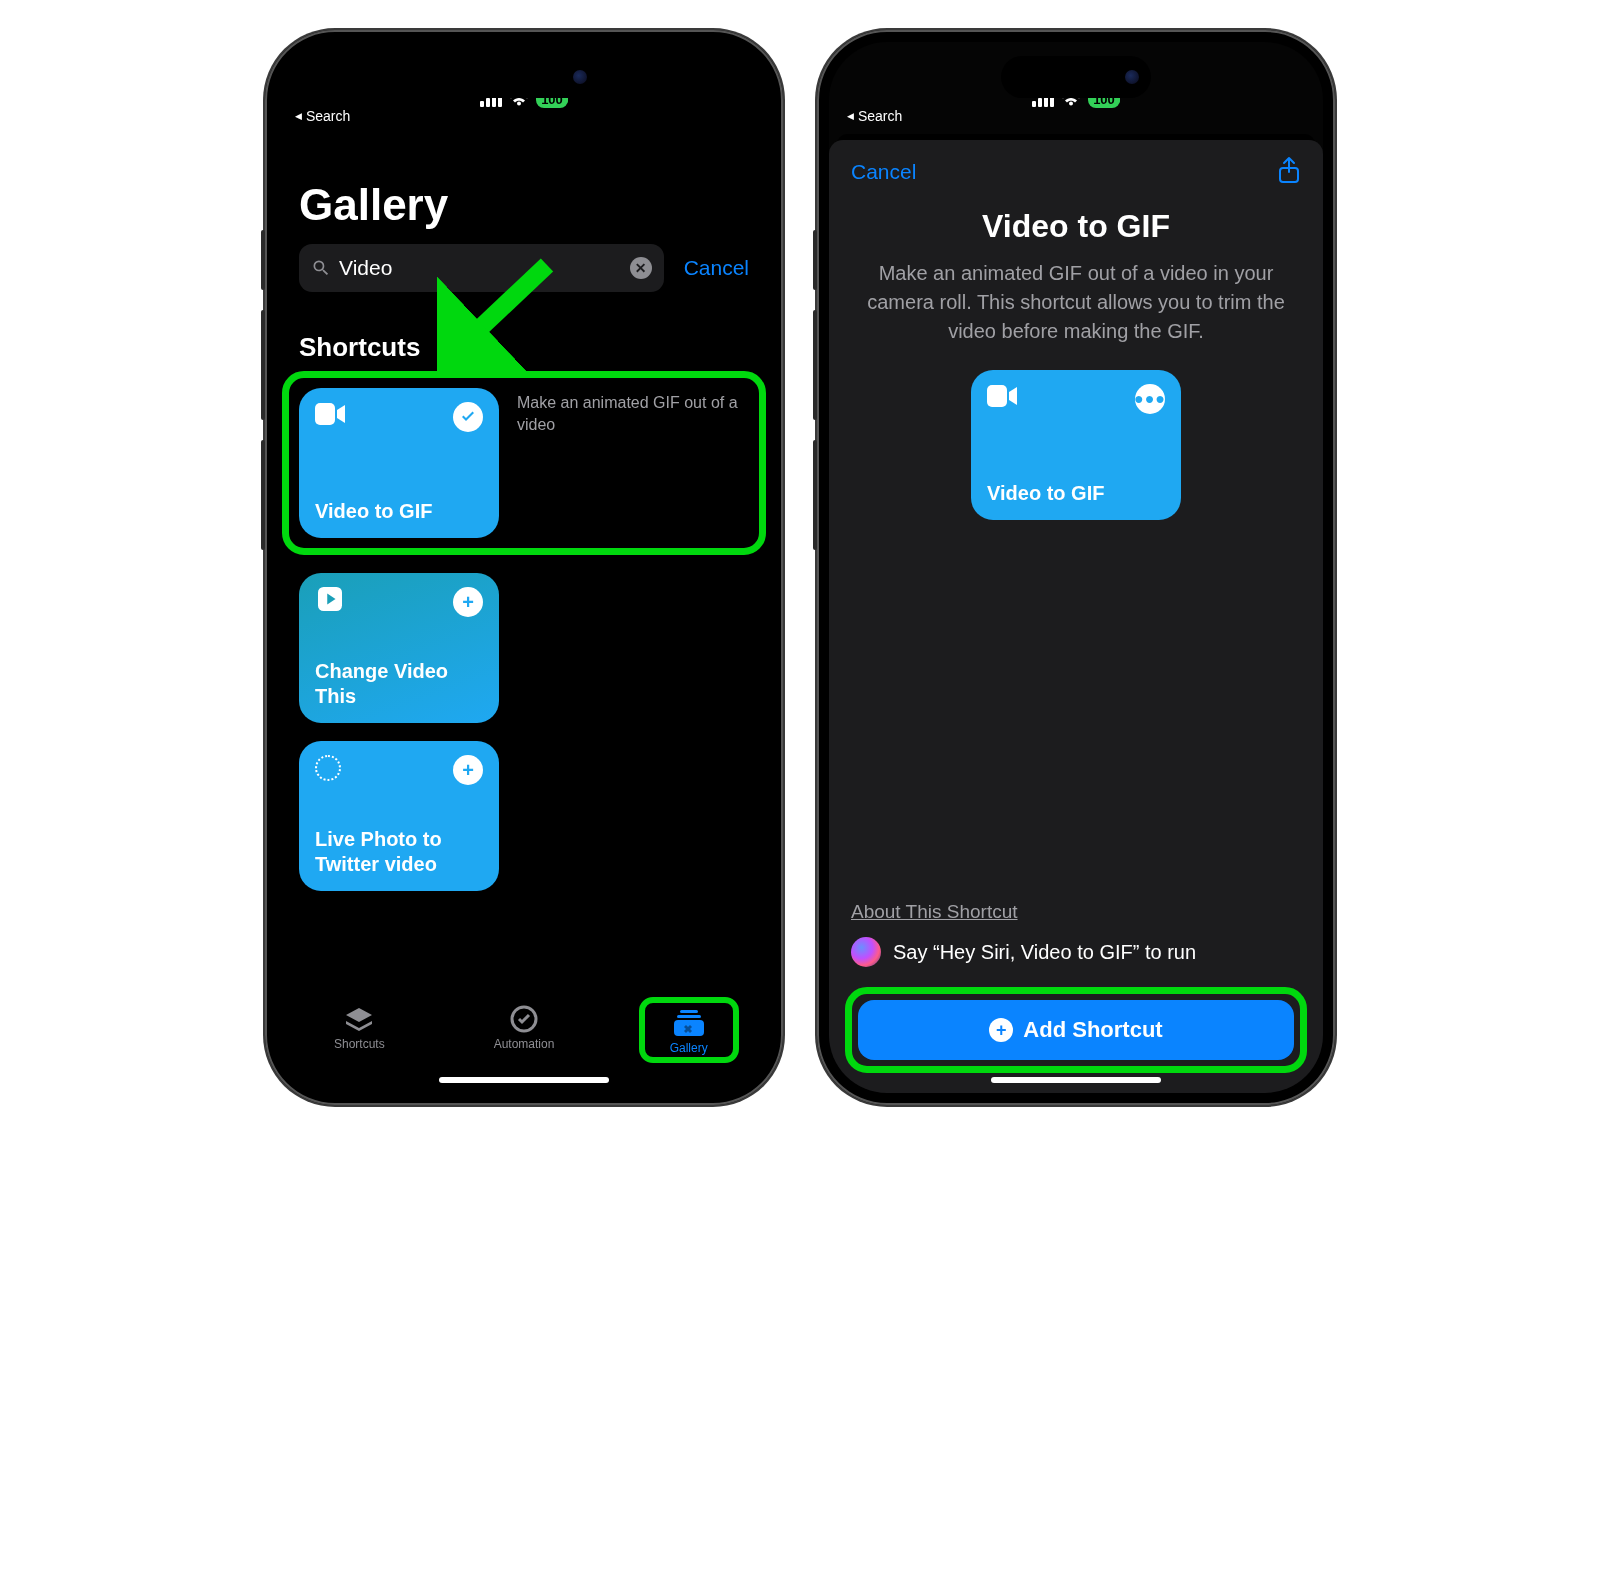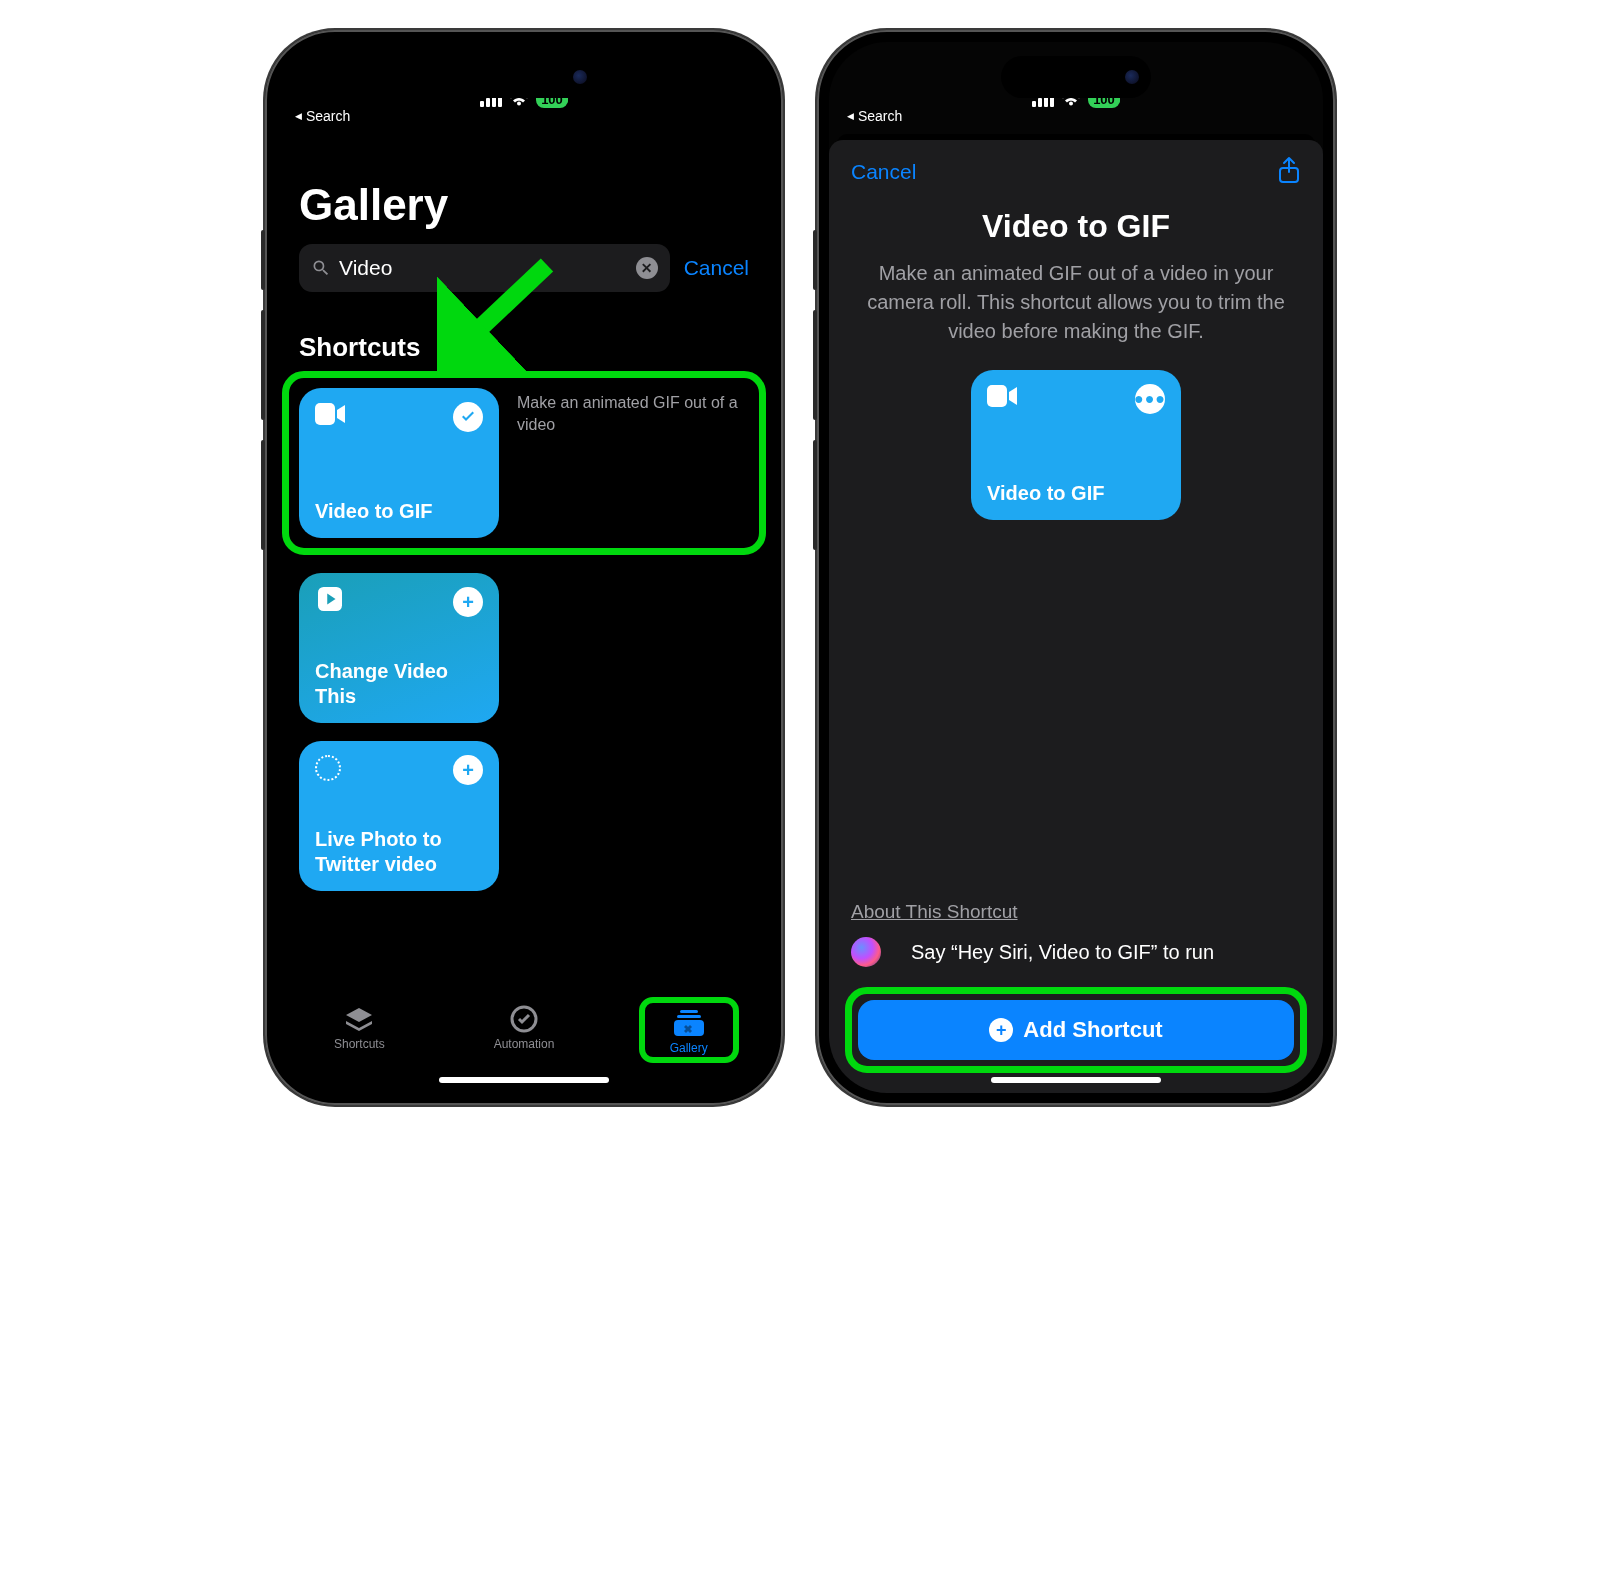--- a/index.html
+++ b/index.html
@@ -89,21 +89,21 @@
     display: flex; align-items: center; gap: 2px;
   }
   .breadcrumb::before { content: "◀"; font-size: 9px; margin-right: 2px; }
 
   .content { flex: 1; padding: 0 22px; overflow: hidden; position: relative; }
 
   h1.page-title {
     color: #fff; font-size: 44px; font-weight: 700; padding: 50px 0 14px;
   }
 
-  .search-row { display: flex; align-items: center; gap: 14px; margin-bottom: 40px; }
+  .search-row { display: flex; align-items: center; gap: 20px; margin-bottom: 40px; }
   .search-box {
     flex: 1; background: #1c1c1e; border-radius: 13px; height: 48px;
     display: flex; align-items: center; padding: 0 12px; gap: 8px;
   }
   .search-box svg { width: 20px; height: 20px; fill: #8e8e93; }
   .search-input {
     flex: 1; background: none; border: none; color: #fff; font-size: 21px; outline: none;
   }
   .search-clear {
     width: 22px; height: 22px; border-radius: 50%; background: #8e8e93;
@@ -182,21 +182,21 @@
   .share-icon svg { width: 24px; height: 28px; stroke: #0a84ff; fill: none; stroke-width: 2; }
 
   .detail-title { color: #fff; text-align: center; font-size: 32px; font-weight: 700; margin-bottom: 14px; }
   .detail-desc { color: #a0a0a5; text-align: center; font-size: 20px; line-height: 1.45; padding: 0 6px; margin-bottom: 24px; }
 
   .detail-card-wrap { display: flex; justify-content: center; margin-bottom: 20px; }
   .detail-card { width: 210px; height: 150px; }
 
   .about-section { margin-top: auto; padding-bottom: 12px; }
   .about-title { color: #a0a0a5; font-size: 19px; margin-bottom: 14px; text-decoration: underline; }
-  .siri-row { display: flex; align-items: center; gap: 30px; color: #fff; font-size: 20px; }
+  .siri-row { display: flex; align-items: center; gap: 12px; color: #fff; font-size: 20px; }
   .siri-orb {
     width: 30px; height: 30px; border-radius: 50%;
     background: radial-gradient(circle at 35% 35%, #6a8fff, #c04fff 40%, #ff5a8a 65%, #2a3a8a);
   }
 
   .add-btn-wrap {
     border: 7px solid #00d80e; border-radius: 22px; padding: 6px; margin: 8px -6px 20px;
   }
   .add-btn {
     background: #0a84ff; color: #fff; border-radius: 16px; height: 60px;

